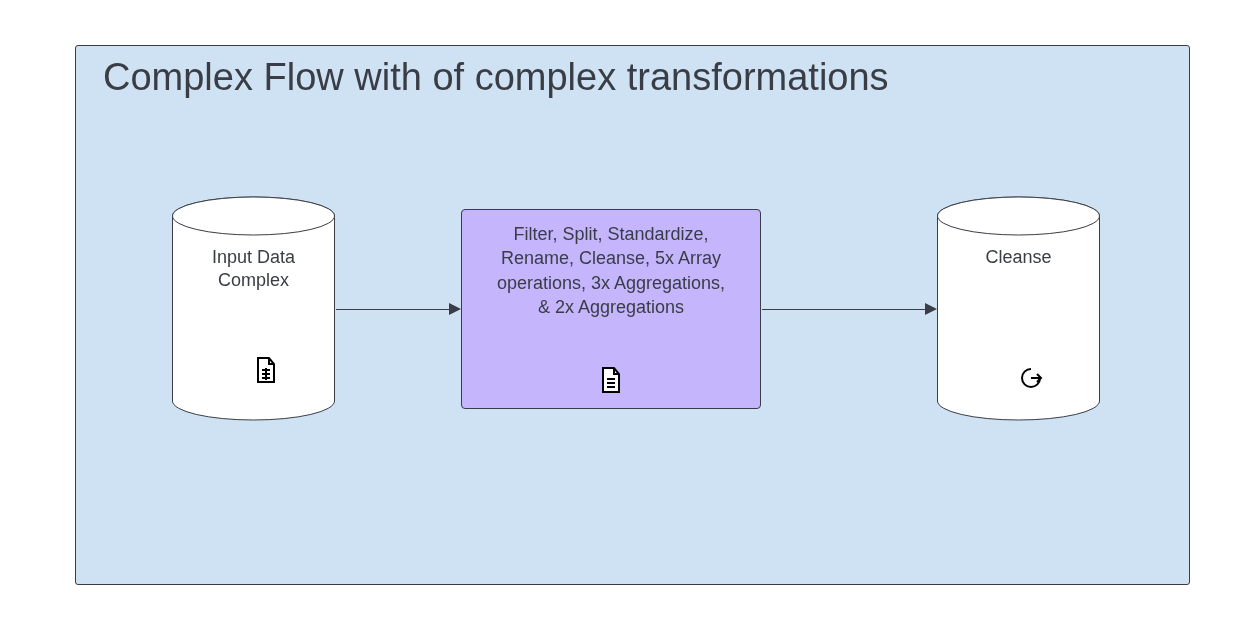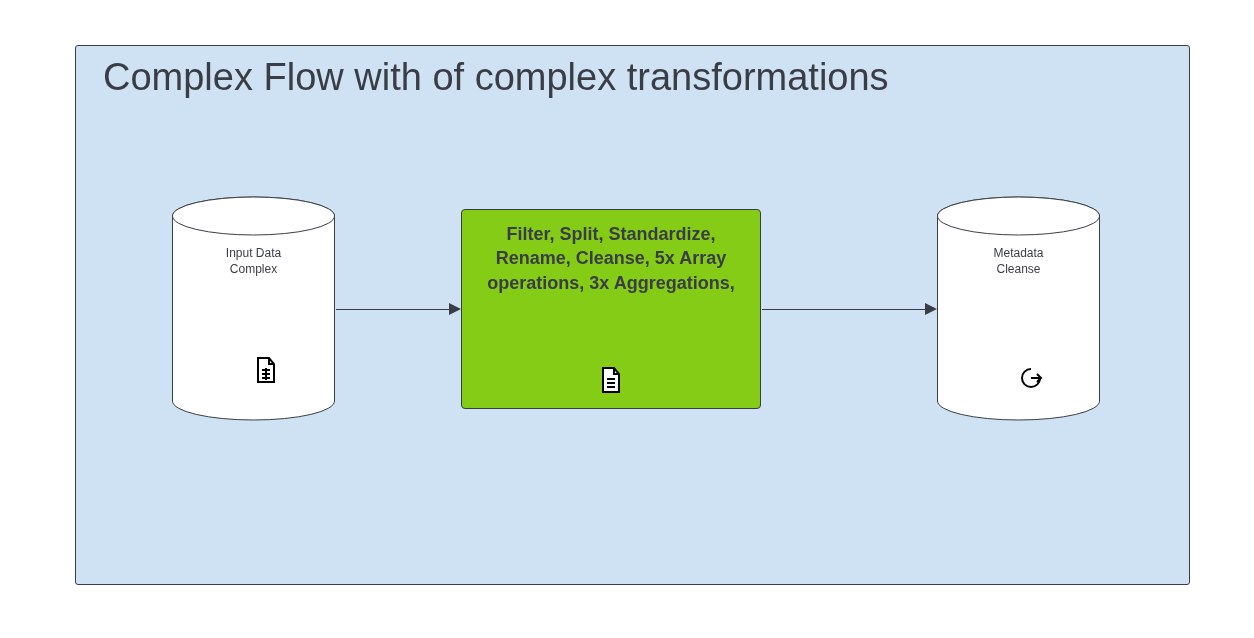--- a/index.html
+++ b/index.html
@@ -28,41 +28,40 @@
       position: absolute;
       left: 21px;
       top: 10px;
       font-size: 38px;
       color: #3a3d45;
       font-weight: 400;
       margin-left: 6px;
     }
     .node {
       position: absolute;
-      background: #84cc16;
+      background: #c4b5fd;
       border: 1px solid #3a3d45;
-      font-weight: bold;
     }
     .cylinder {
       position: absolute;
       width: 165px;
       height: 225px;
     }
     .cylinder svg {
       position: absolute;
       top: 0;
       left: 0;
     }
     .cylinder-content {
       position: absolute;
       top: 50px;
       left: 0;
       width: 100%;
       text-align: center;
-      font-size: 12px;
+      font-size: 18px;
       color: #3a3d45;
       line-height: 1.3;
       padding: 0 10px;
     }
     .rect-node {
       border-radius: 4px;
       width: 300px;
       height: 200px;
       text-align: center;
       padding: 12px 18px 10px 18px;
@@ -123,20 +122,21 @@
   </div>
 
   <div class="arrow-line" style="left:260px; top:263px; width:115px;"></div>
   <div class="arrow-head" style="left:373px; top:257px;"></div>
 
   <div class="node rect-node" style="left:385px; top:163px;">
     <div class="rect-node-text">
       <div>Filter, Split, Standardize,</div>
       <div>Rename, Cleanse, 5x Array</div>
       <div>operations, 3x Aggregations,</div>
+      <div>&amp; 2x Aggregations</div>
     </div>
     <span class="node-icon" style="bottom:10px;">
       <svg width="24" height="28" viewBox="0 0 24 28" fill="none" stroke="#000000" stroke-width="2">
         <path d="M4 2 L15 2 L20 8 L20 26 L4 26 Z" fill="#ffffff"></path>
         <path d="M15 2 L15 8 L20 8"></path>
         <line x1="8" y1="13" x2="16" y2="13"></line>
         <line x1="8" y1="17" x2="16" y2="17"></line>
         <line x1="8" y1="21" x2="16" y2="21"></line>
       </svg>
     </span>
@@ -145,21 +145,20 @@
   <div class="arrow-line" style="left:686px; top:263px; width:165px;"></div>
   <div class="arrow-head" style="left:849px; top:257px;"></div>
 
   <div class="cylinder" style="left:860px; top:150px;">
     <svg width="165" height="225" viewBox="0 0 165 225">
       <ellipse cx="82.5" cy="20" rx="81" ry="19" fill="#ffffff" stroke="#3a3d45" stroke-width="1"></ellipse>
       <path d="M 1.5 20 L 1.5 205 A 81 19 0 0 0 163.5 205 L 163.5 20" fill="#ffffff" stroke="#3a3d45" stroke-width="1"></path>
       <ellipse cx="82.5" cy="20" rx="81" ry="19" fill="#ffffff" stroke="#3a3d45" stroke-width="1"></ellipse>
     </svg>
     <div class="cylinder-content">
-      <div>Metadata</div>
       <div>Cleanse</div>
     </div>
     <span class="node-icon" style="bottom:55px;">
       <svg width="24" height="24" viewBox="0 0 24 24" fill="none" stroke="#000000" stroke-width="2">
         <path d="M 12 3 A 9 9 0 1 0 21 12"></path>
         <line x1="12" y1="12" x2="22" y2="12"></line>
         <polyline points="18,8 22,12 18,16" fill="none"></polyline>
       </svg>
     </span>
   </div>

